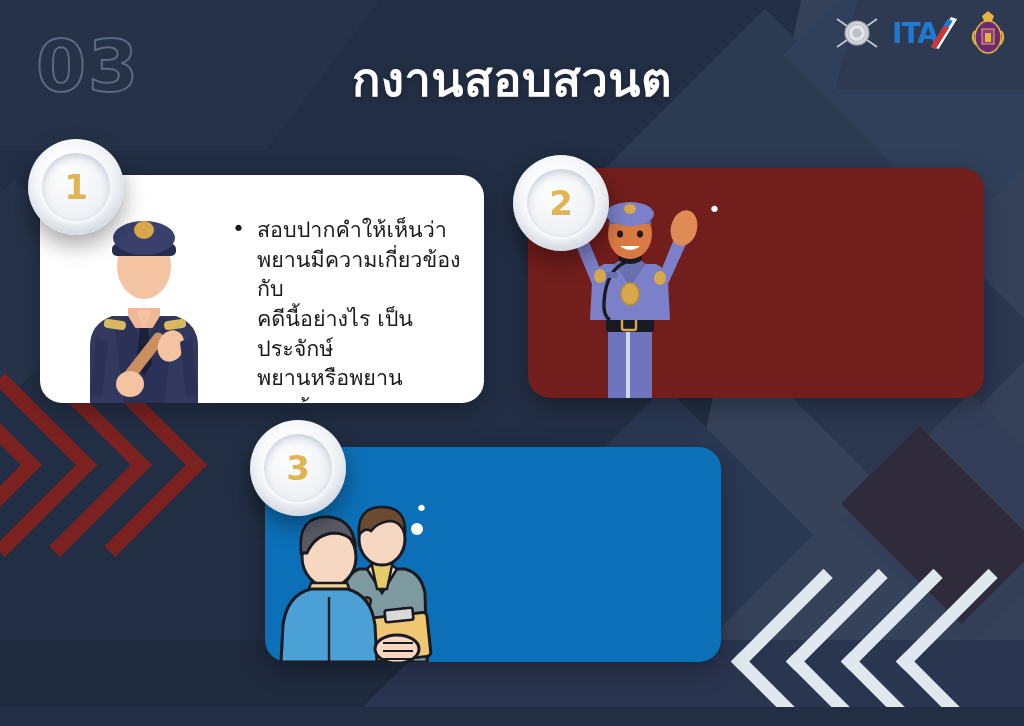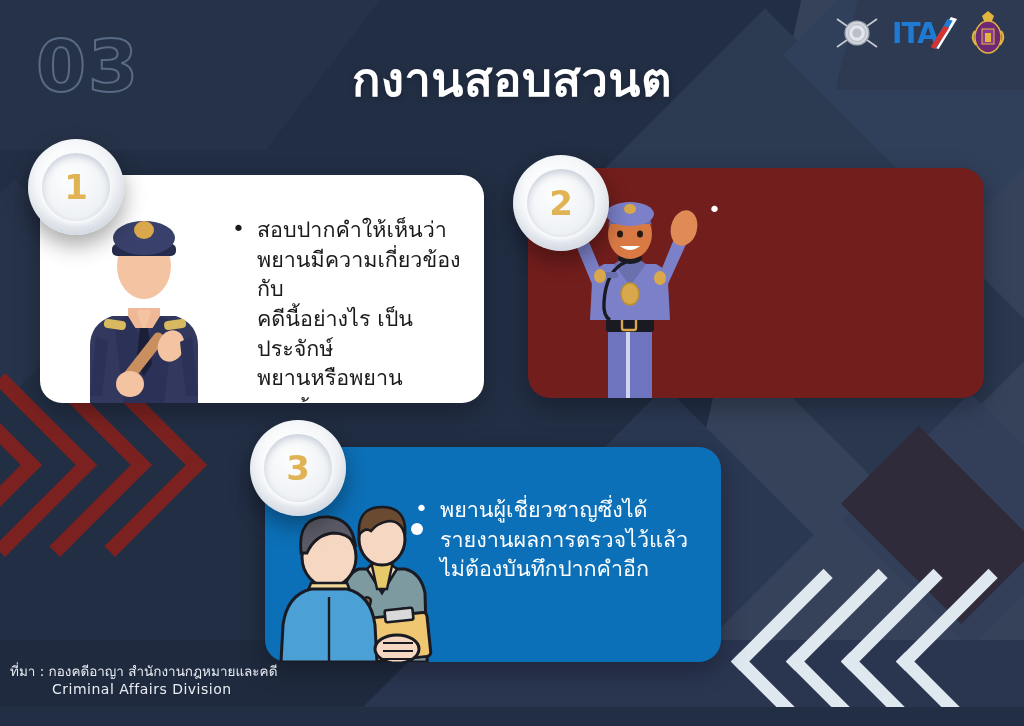--- a/index.html
+++ b/index.html
@@ -270,23 +270,20 @@
       <rect x="56" y="74" width="14" height="6" rx="2" fill="#6a6fae"></rect>
       <ellipse cx="112" cy="80" rx="6" ry="7" fill="#d9a84c"></ellipse>
       <ellipse cx="52" cy="78" rx="6" ry="7" fill="#d9a84c"></ellipse>
     </svg>
   </div>
 
   <div class="card card3">
     <div class="c3-text">
       <div class="bullet-row c3">
         <div class="bullet">•</div>
-        <div class="body-txt">พยานผู้เชี่ยวชาญซึ่งได้
-รายงานผลการตรวจไว้แล้ว
-ไม่ต้องบันทึกปากคำอีก</div>
       </div>
     </div>
   </div>
 
   <div class="illus il3">
     <svg viewBox="0 0 160 165" width="160" height="165">
       <circle cx="140" cy="32" r="6" fill="#ffffff"></circle>
       <path d="M82 72 Q70 76 66 96 L64 165 L150 165 L148 96 Q144 76 128 72 Z" fill="#7c9aa0" stroke="#1a1a22" stroke-width="3"></path>
       <path d="M90 72 L105 96 L120 72 L112 66 L96 66 Z" fill="#f6d7c2" stroke="#1a1a22" stroke-width="2.6"></path>
       <path d="M94 64 L100 92 L110 92 L116 64 Z" fill="#e6c96a" stroke="#1a1a22" stroke-width="2.4"></path>
@@ -309,18 +306,14 @@
   <div class="badge badge1">
     <span>1</span>
   </div>
   <div class="badge badge2">
     <span>2</span>
   </div>
   <div class="badge badge3">
     <span>3</span>
   </div>
 
-  <div class="footer">
-    <div class="l1">ที่มา : กองคดีอาญา สำนักงานกฎหมายและคดี</div>
-    <div class="l2">Criminal Affairs Division</div>
-  </div>
 
 </div>
 
 </body></html>

